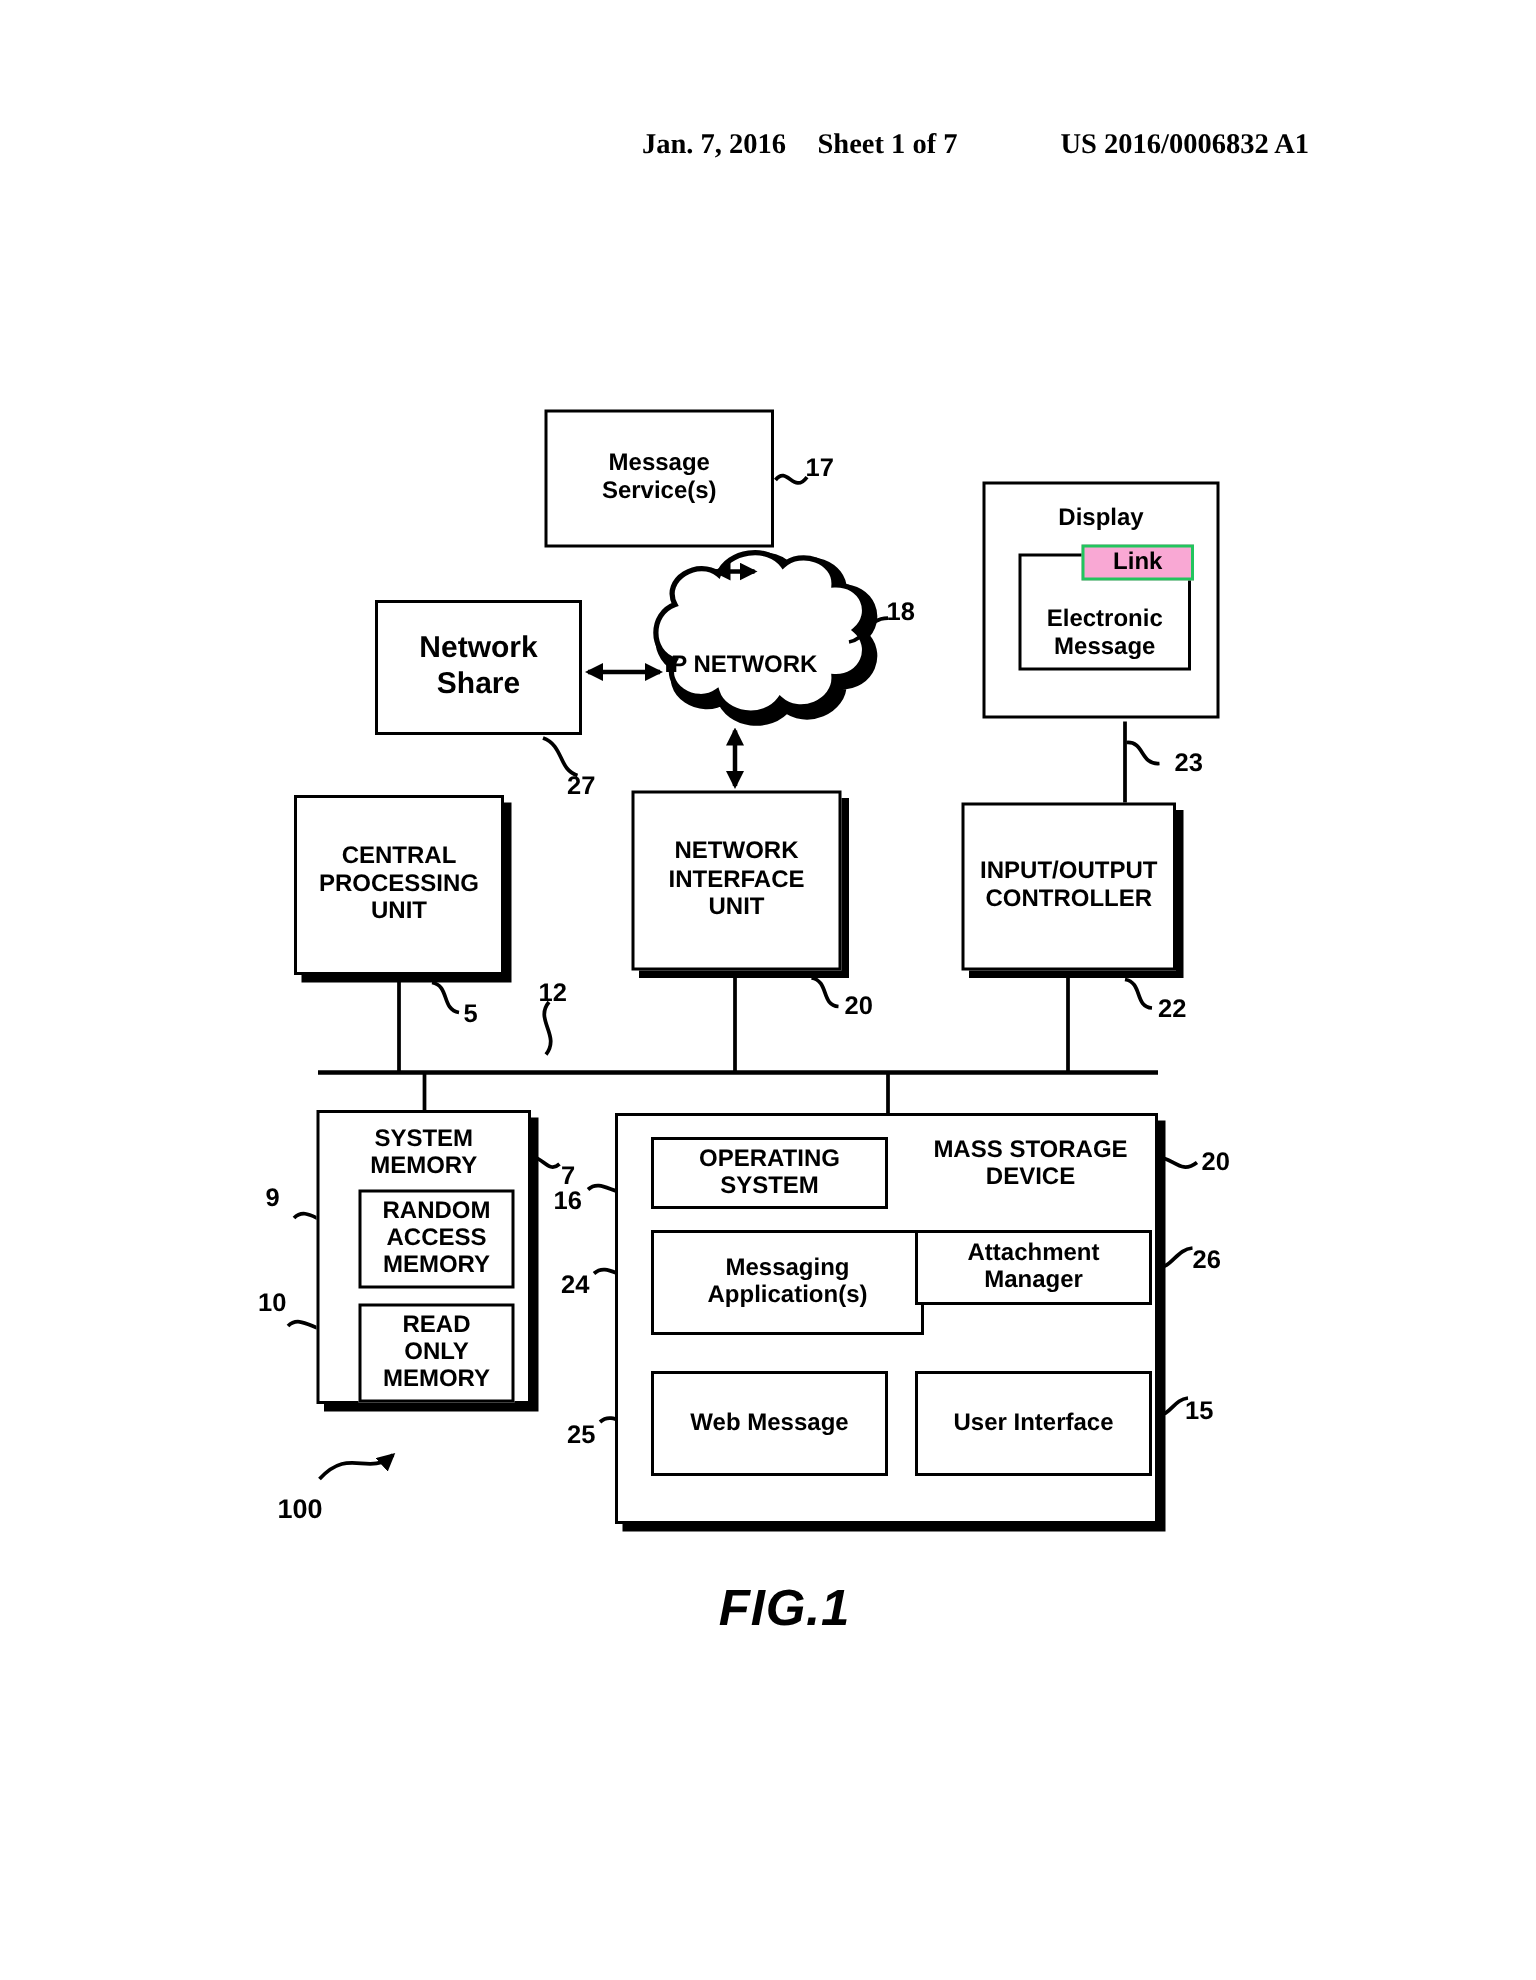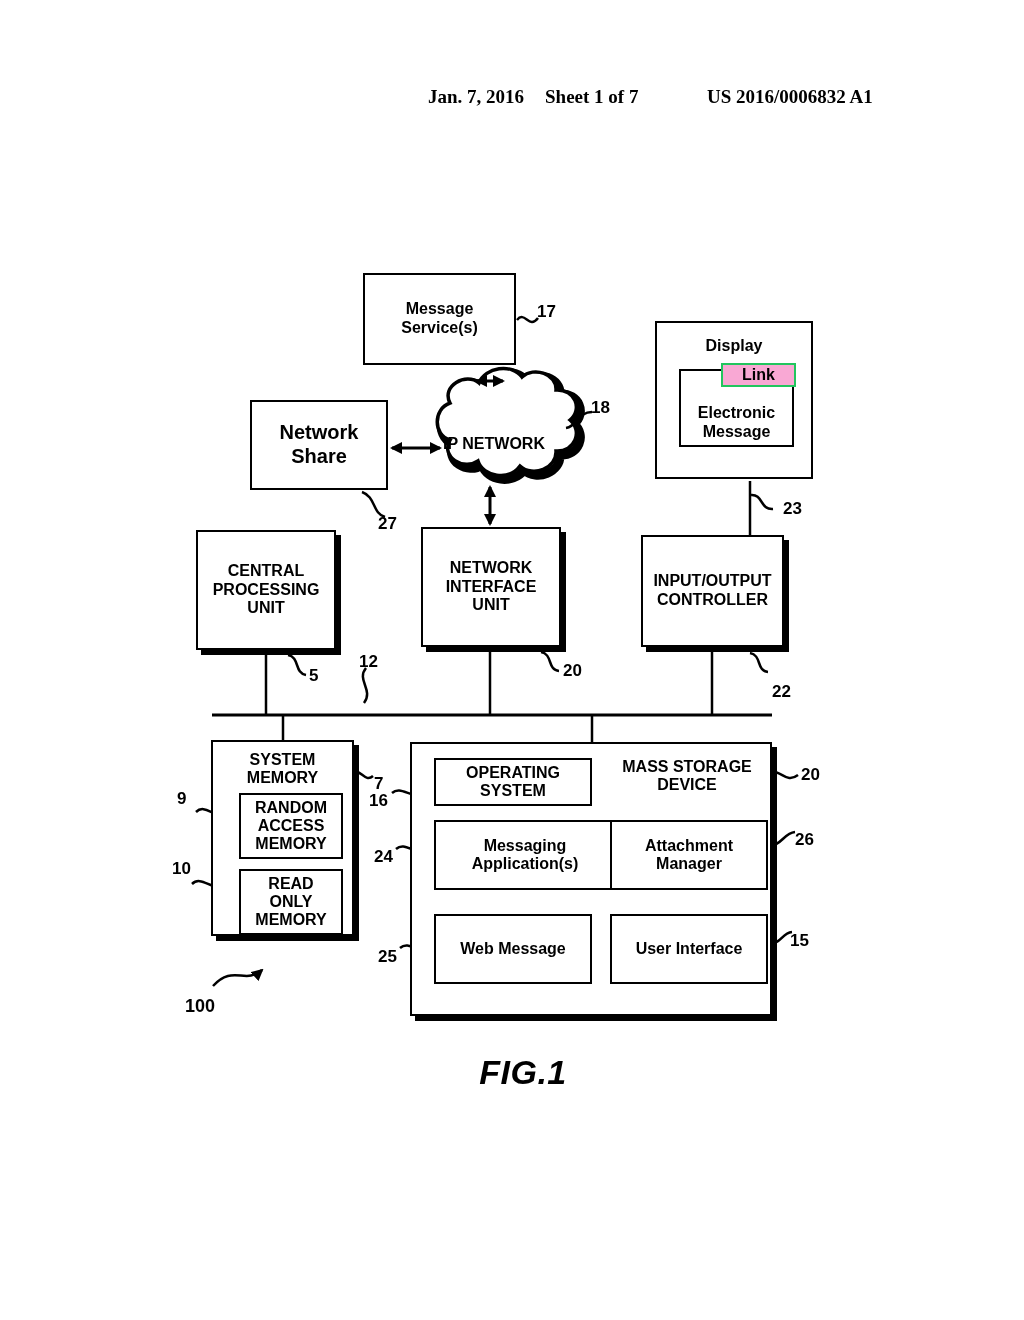--- a/index.html
+++ b/index.html
@@ -216,32 +216,32 @@
     display: flex;
     align-items: center;
     justify-content: center;
     text-align: center;
     line-height: 1.15;
     white-space: pre-line;
   }
   #ms-os         { left: 22px;  top: 14px;  width: 158px; height: 48px; }
   #ms-messaging  { left: 22px;  top: 76px;  width: 182px; height: 70px; }
   #ms-webbrowser { left: 22px;  top: 170px; width: 158px; height: 70px; }
-  #ms-attachment { left: 198px; top: 76px;  width: 158px; height: 70px; }
+  #ms-attachment { left: 198px; top: 76px;  width: 158px; height: 50px; }
   #ms-userint    { left: 198px; top: 170px; width: 158px; height: 70px; }
 
   
   #ref-17  { left: 537px; top: 302px; }
   #ref-18  { left: 591px; top: 398px; }
   #ref-27  { left: 378px; top: 514px; }
   #ref-23  { left: 783px; top: 499px; }
   #ref-5   { left: 309px; top: 666px; }
   #ref-12  { left: 359px; top: 652px; }
   #ref-20  { left: 563px; top: 661px; }
-  #ref-22  { left: 772px; top: 663px; margin-top: 19px; }
+  #ref-22  { left: 772px; top: 663px; }
   #ref-7   { left: 374px; top: 774px; }
   #ref-9   { left: 177px; top: 789px; }
   #ref-10  { left: 172px; top: 859px; }
   #ref-16  { left: 369px; top: 791px; }
   #ref-24  { left: 374px; top: 847px; }
   #ref-25  { left: 378px; top: 947px; }
   #ref-14  { left: 801px; top: 765px; }
   #ref-26  { left: 795px; top: 830px; }
   #ref-15  { left: 790px; top: 931px; }
   #ref-100 { left: 185px; top: 996px; font-size: 18px; }

